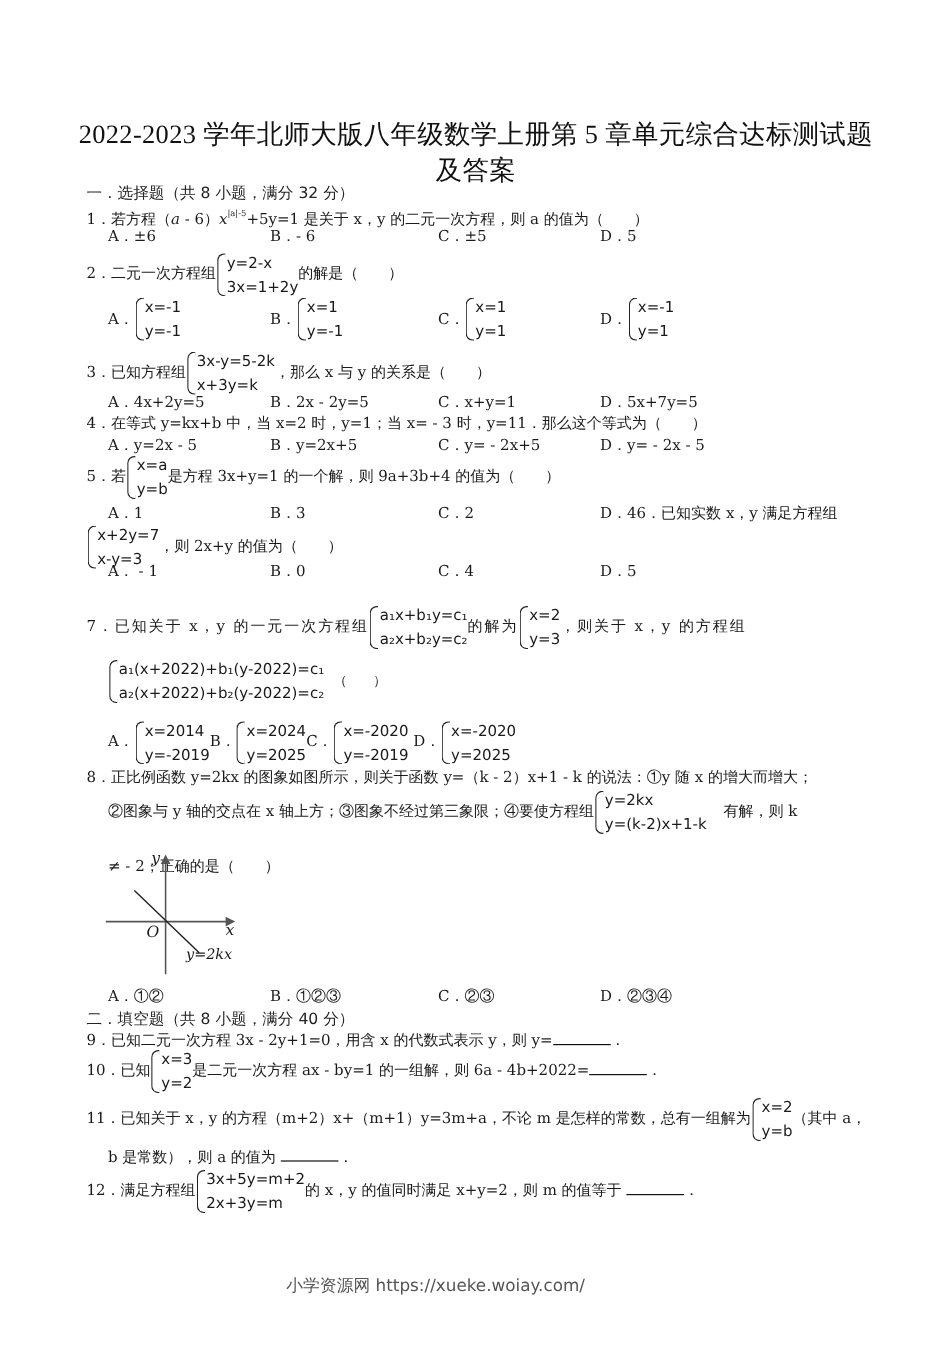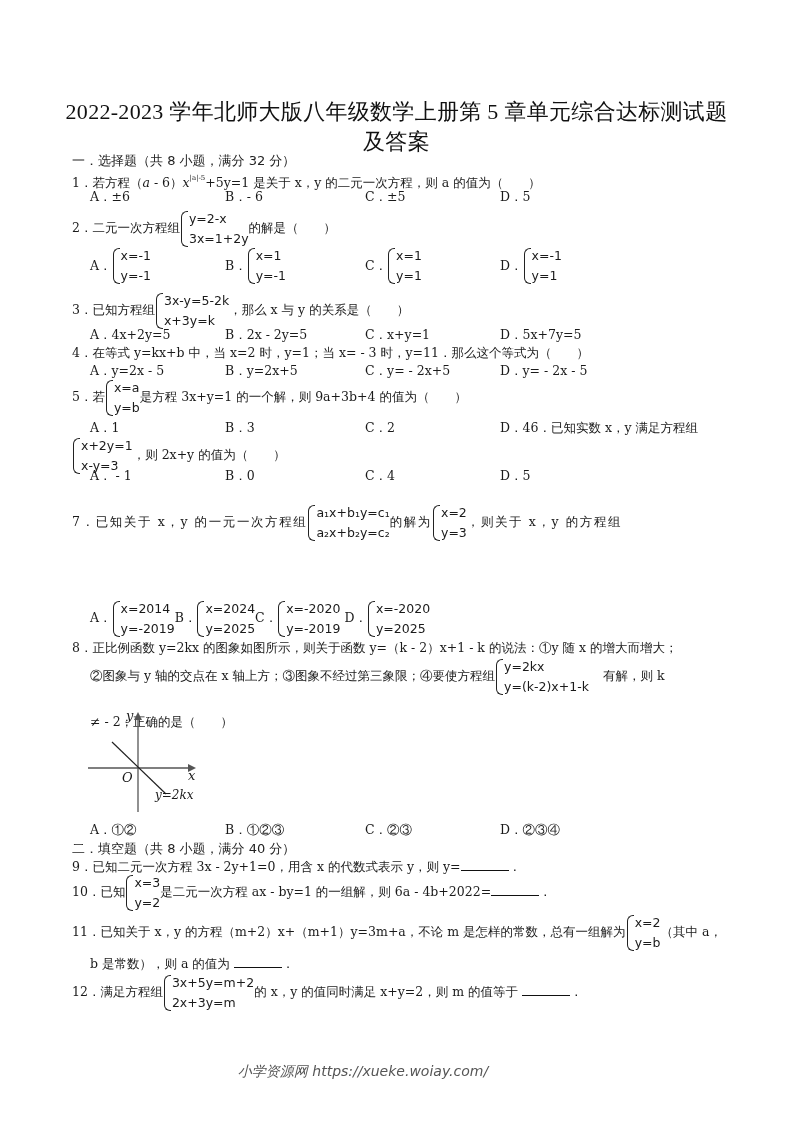--- a/index.html
+++ b/index.html
@@ -23,21 +23,21 @@
   .sys{display:inline-block;position:relative;vertical-align:middle;
        padding-left:9px;font-family:"DejaVu Sans","Liberation Sans",sans-serif;
        font-size:12.5px;line-height:20px;}
   .sys::before{content:"";position:absolute;left:1px;top:2px;bottom:2px;width:6px;
        border:1.2px solid #222;border-right:none;border-radius:6px 0 0 6px;}
   .sys div{white-space:nowrap;}
   .abs{position:absolute;}
   .blank{display:inline-block;border-bottom:1px solid #111;width:48px;height:12px;vertical-align:baseline;}
   .graph{position:absolute;left:88px;top:712px;width:120px;height:100px;}
   .footer{position:absolute;top:1063px;left:0;width:726px;text-align:center;
-          font-family:"DejaVu Sans","Liberation Sans",sans-serif;font-size:14px;color:#555;font-style:italic;}
+          font-family:"DejaVu Sans","Liberation Sans",sans-serif;font-size:14px;color:#555;}
 </style>
 </head>
 <body>
 
 <div class="page">
 
   <div class="title t1">2022-2023 学年北师大版八年级数学上册第 5 章单元综合达标测试题</div>
   <div class="title t2">及答案</div>
 
   <div class="sec" style="top:152px">一．选择题（共 8 小题，满分 32 分）</div>
@@ -84,31 +84,34 @@
     <span>5．若</span><span class="sys"><div>x=a</div><div>y=b</div></span><span>是方程 3x+y=1 的一个解，则 9a+3b+4 的值为（　　）</span>
   </div>
   <div class="opts" style="top:420px">
     <span class="oA">A．1</span>
     <span class="oB">B．3</span>
     <span class="oC">C．2</span>
     <span class="oD"><span style="position:static">D．4</span><span style="position:static">6．已知实数 x，y 满足方程组</span></span>
   </div>
 
   <div class="line" style="top:435px;line-height:40px;height:40px">
-    <span class="sys"><div>x+2y=1</div><div>x-y=3</div></span><span>，则 2x+y 的值为（　　）</span>
+    <span class="sys"><div>x+2y=7</div><div>x-y=3</div></span><span>，则 2x+y 的值为（　　）</span>
   </div>
   <div class="opts" style="top:468px">
     <span class="oA">A． - 1</span>
     <span class="oB">B．0</span>
     <span class="oC">C．4</span>
     <span class="oD">D．5</span>
   </div>
 
   <div class="line" style="top:500px;line-height:44px;height:44px;letter-spacing:1.6px">
     <span>7．已知关于 x，y 的一元一次方程组</span><span class="sys" style="letter-spacing:0"><div>a₁x+b₁y=c₁</div><div>a₂x+b₂y=c₂</div></span><span>的解为</span><span class="sys" style="letter-spacing:0"><div>x=2</div><div>y=3</div></span><span>，则关于 x，y 的方程组</span>
+  </div>
+  <div class="line" style="top:545px;left:90px;line-height:44px;height:44px">
+    <span class="sys"><div>a₁(x+2022)+b₁(y-2022)=c₁</div><div>a₂(x+2022)+b₂(y-2022)=c₂</div></span><span style="font-size:11px;margin-left:8px">（　　）</span>
   </div>
   <div class="line" style="top:598px;left:90px;line-height:40px;height:40px">
     <span><span>A．</span><span class="sys"><div>x=2014</div><div>y=-2019</div></span></span><span><span>B．</span><span class="sys"><div>x=2024</div><div>y=2025</div></span></span><span><span>C．</span><span class="sys"><div>x=-2020</div><div>y=-2019</div></span></span><span style="margin-left:4px"><span>D．</span><span class="sys"><div>x=-2020</div><div>y=2025</div></span></span>
   </div>
 
   <div class="line" style="top:640px">8．正比例函数 y=2kx 的图象如图所示，则关于函数 y=（k - 2）x+1 - k 的说法：①y 随 x 的增大而增大；</div>
   <div class="line" style="top:656px;left:90px;line-height:40px;height:40px">
     <span>②图象与 y 轴的交点在 x 轴上方；③图象不经过第三象限；④要使方程组</span><span class="sys"><div>y=2kx</div><div>y=(k-2)x+1-k</div></span><span style="margin-left:14px">有解，则 k</span>
   </div>
   <div class="line" style="top:714px;left:90px">≠ - 2；正确的是（　　）</div>

